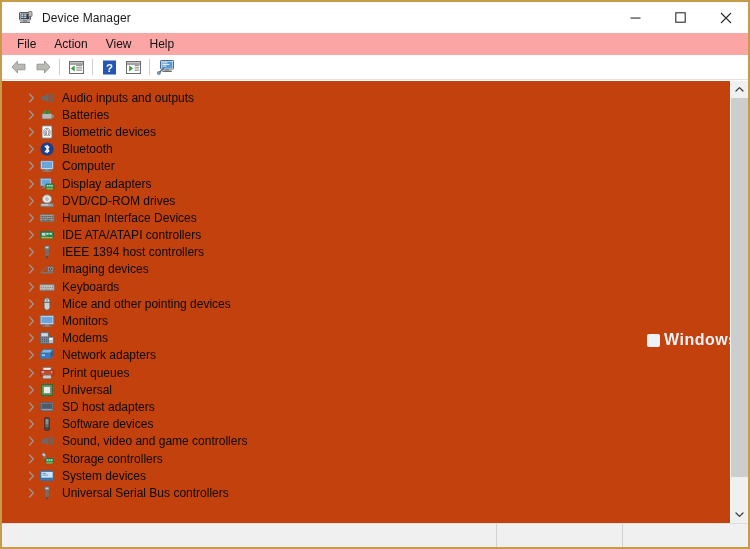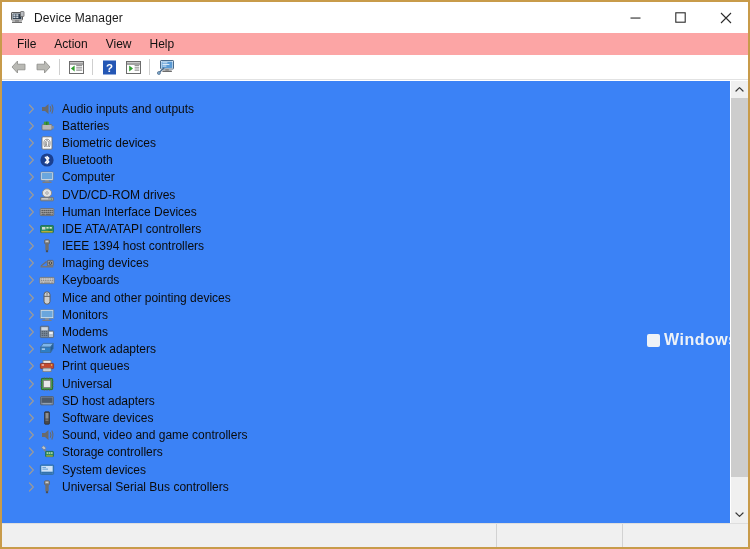--- a/index.html
+++ b/index.html
@@ -27,20 +27,21 @@
   }
 
   
   #titlebar {
     height: 31px;
     min-height: 31px;
     background: #ffffff;
     display: flex;
     align-items: center;
     position: relative;
+    margin-left: 8px;
   }
   #title-icon {
     width: 16px;
     height: 16px;
     margin-left: 8px;
     margin-right: 8px;
     position: relative;
     flex: none;
   }
   #title-text {
@@ -112,23 +113,23 @@
     flex: 1;
     display: flex;
     position: relative;
     background: #ffffff;
     border-top: 1px solid #ffffff;
     overflow: hidden;
   }
   #tree {
     flex: 1;
     position: relative;
-    padding-top: 19px;
+    padding-top: 8px;
     overflow: hidden;
-    background: #3b82f6;
+    background: #c2410c;
   }
   .tree-row {
     height: 17.2px;
     display: flex;
     align-items: center;
     padding-left: 22px;
   }
   .chevron {
     width: 14px;
     height: 17px;
@@ -420,20 +421,41 @@
             <rect x="1.8" y="3" width="12.4" height="8.2" rx="0.6" fill="#ffffff" stroke="#5d7b99" stroke-width="0.9"></rect>
             <rect x="2.7" y="3.9" width="10.6" height="6.2" fill="#6aa6dd"></rect>
             <rect x="6.2" y="11.2" width="3.6" height="1.5" fill="#9a9a9a"></rect>
             <rect x="3.4" y="12.6" width="9.2" height="1.4" rx="0.4" fill="#7d7d7d"></rect>
           </svg>
         </span>
         <span class="node-label">Computer</span>
       </div>
 
 
+      <div class="tree-row">
+        <span class="chevron">
+          <svg width="7" height="10" viewBox="0 0 7 10">
+              <path d="M1.5 1 L5.3 5 L1.5 9" stroke="#9a9a9a" stroke-width="1.2" fill="none" stroke-linecap="round" stroke-linejoin="round"></path>
+            </svg>
+        </span>
+        <span class="node-icon">
+          <svg width="16" height="16" viewBox="0 0 16 16">
+            <rect x="1.4" y="2.4" width="10.6" height="7.4" rx="0.6" fill="#ffffff" stroke="#5d7b99" stroke-width="0.9"></rect>
+            <rect x="2.3" y="3.3" width="8.8" height="5.6" fill="#6aa6dd"></rect>
+            <rect x="5.2" y="9.8" width="3" height="1.3" fill="#9a9a9a"></rect>
+            <rect x="2.8" y="11.1" width="7.8" height="1.2" rx="0.3" fill="#7d7d7d"></rect>
+            <rect x="6.8" y="8" width="8" height="5.6" rx="0.5" fill="#2f8f62" stroke="#1e6a45" stroke-width="0.8"></rect>
+            <rect x="7.8" y="9.1" width="1.6" height="1.3" fill="#d8e8c0"></rect>
+            <rect x="10" y="9.1" width="1.6" height="1.3" fill="#d8e8c0"></rect>
+            <rect x="12.2" y="9.1" width="1.6" height="1.3" fill="#d8e8c0"></rect>
+            <rect x="7.4" y="12.4" width="6.6" height="1" fill="#d4b62e"></rect>
+          </svg>
+        </span>
+        <span class="node-label">Display adapters</span>
+      </div>
 
       <div class="tree-row">
         <span class="chevron">
           <svg width="7" height="10" viewBox="0 0 7 10">
               <path d="M1.5 1 L5.3 5 L1.5 9" stroke="#9a9a9a" stroke-width="1.2" fill="none" stroke-linecap="round" stroke-linejoin="round"></path>
             </svg>
         </span>
         <span class="node-icon">
           <svg width="16" height="16" viewBox="0 0 16 16">
             <ellipse cx="8" cy="6" rx="4.6" ry="4.2" fill="#e4e4e4" stroke="#8a8a8a" stroke-width="0.9"></ellipse>

